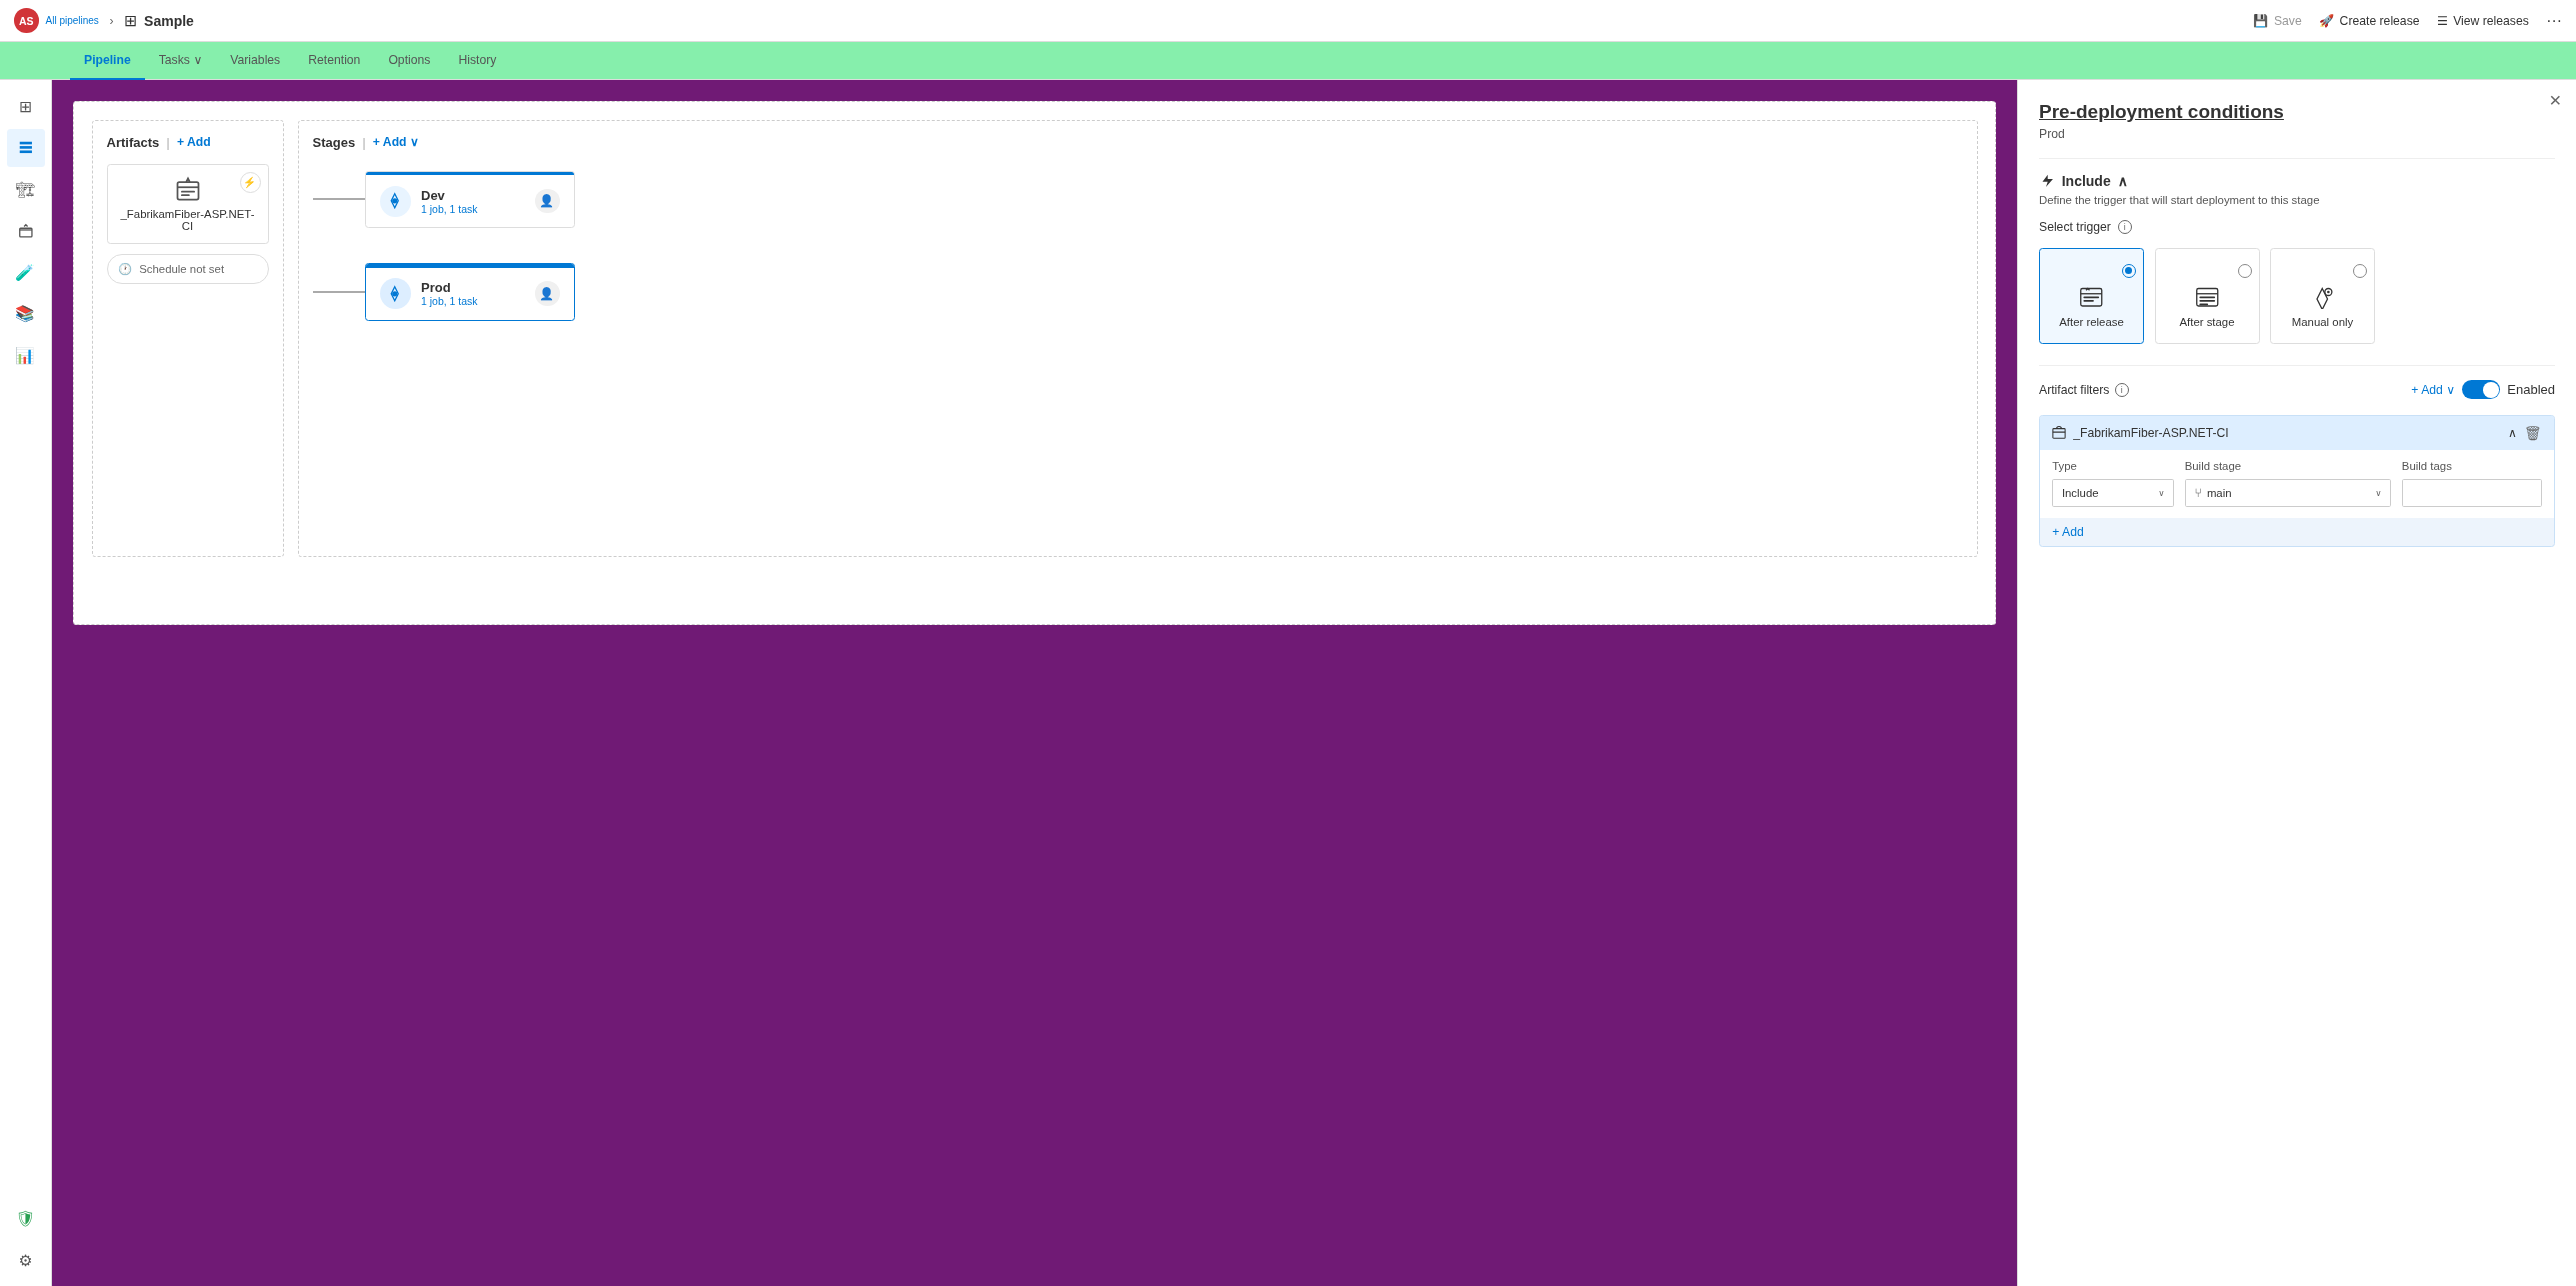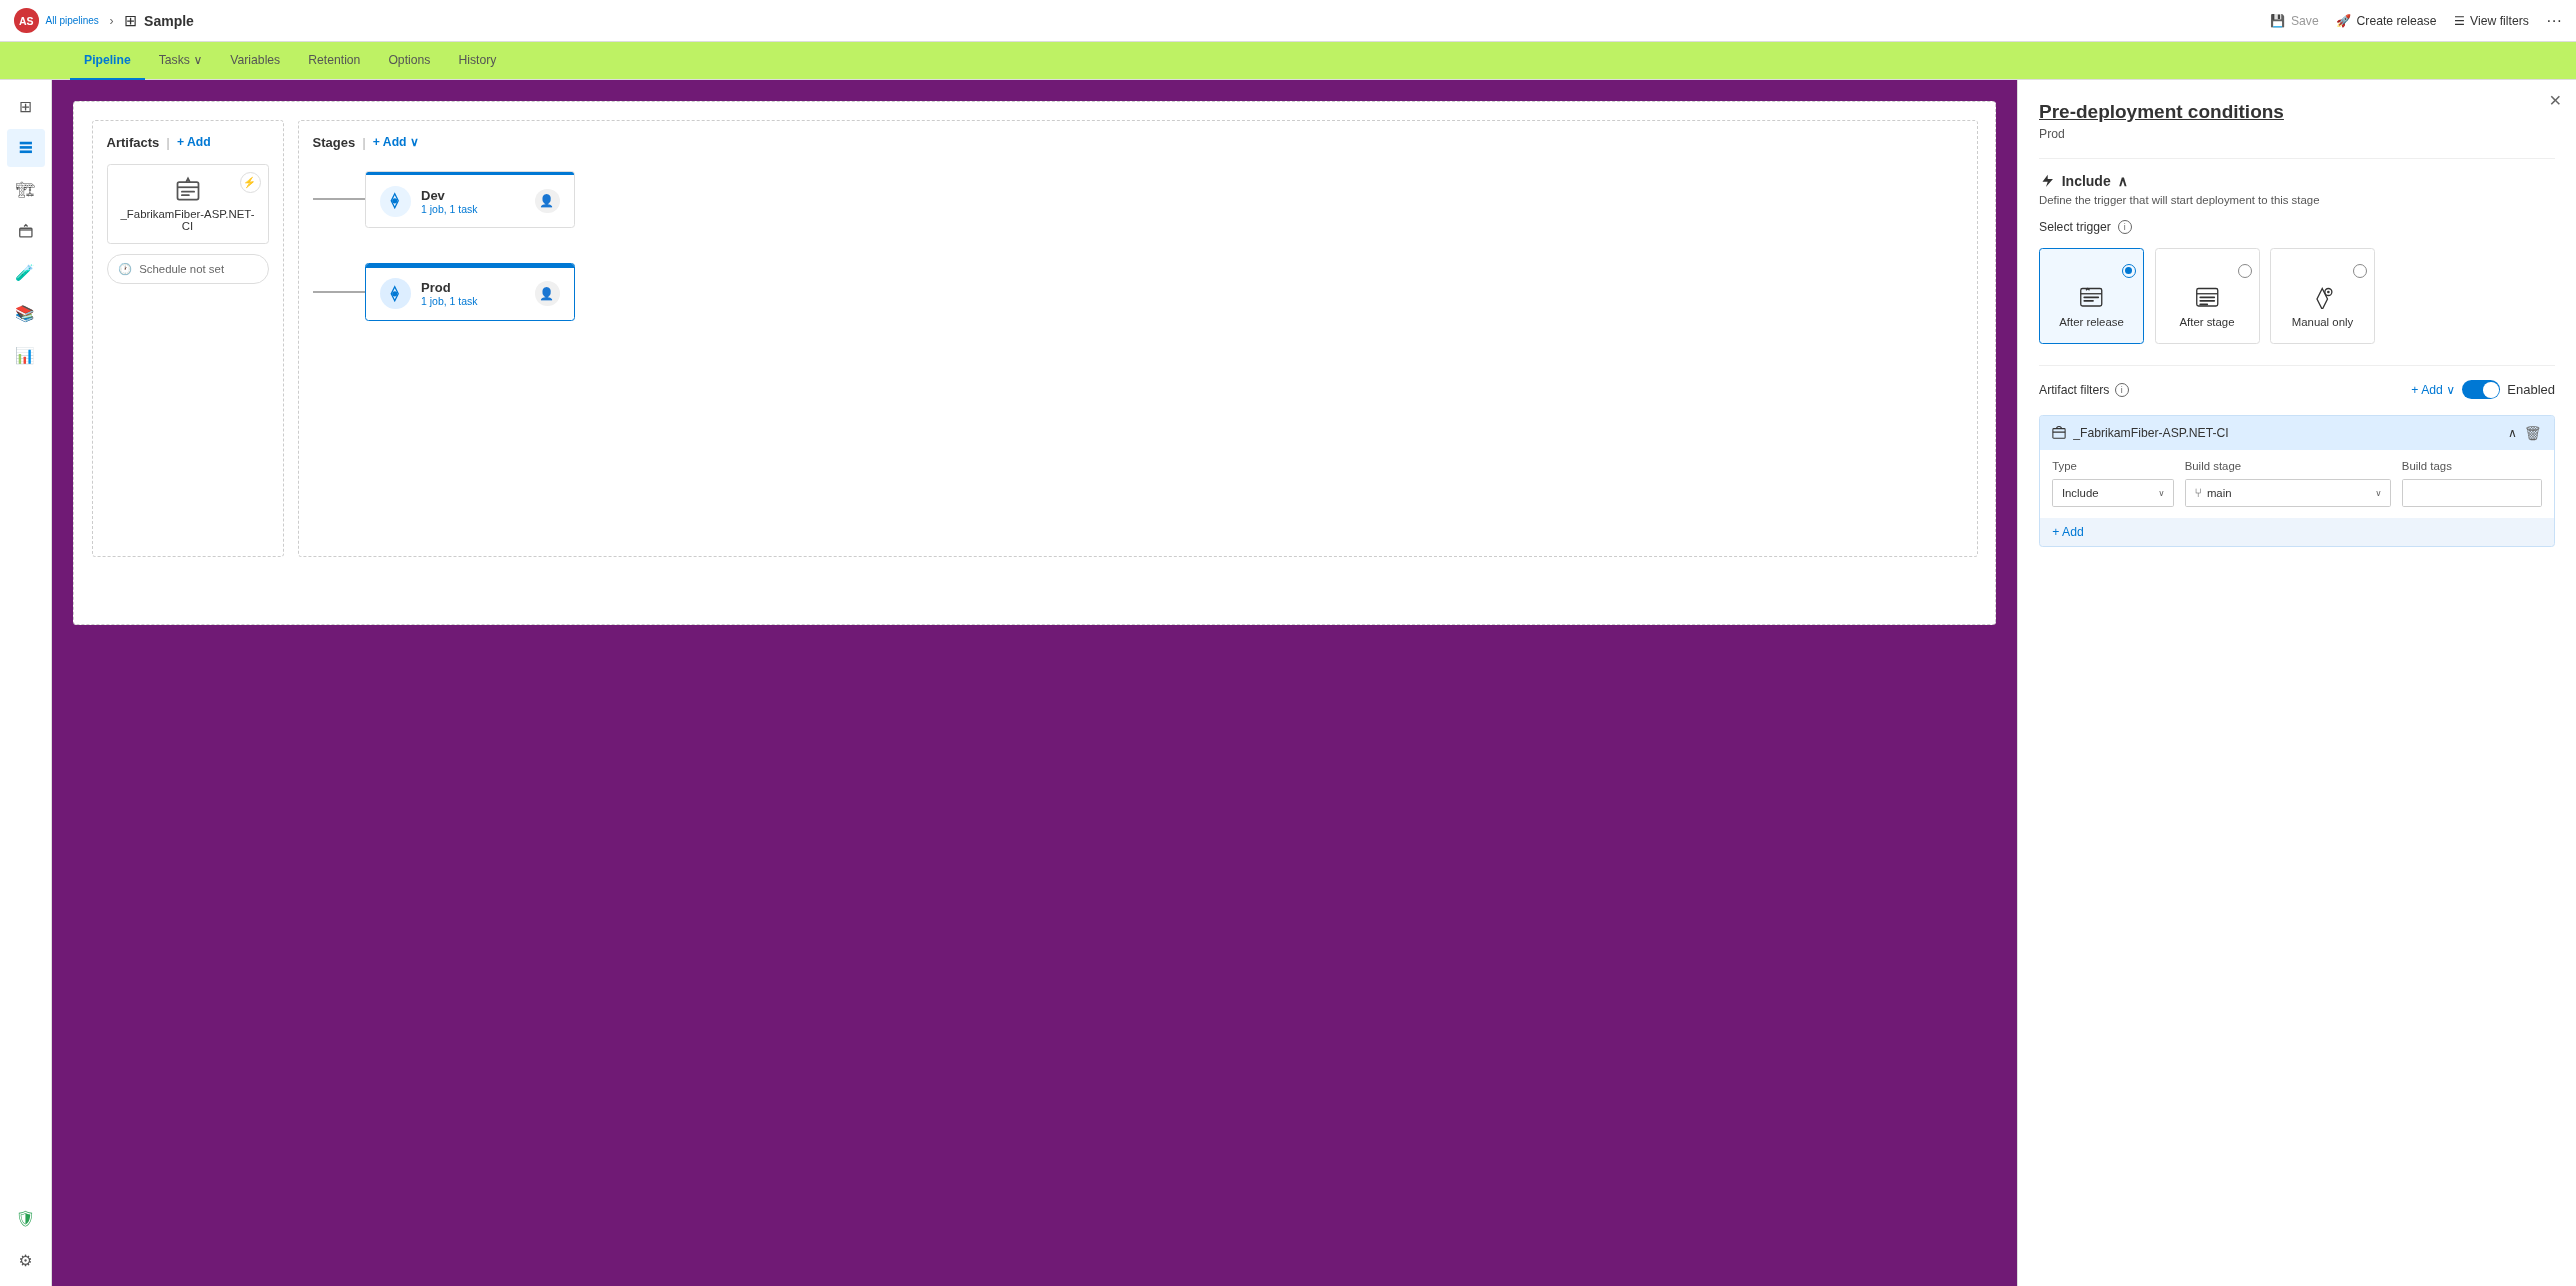--- a/index.html
+++ b/index.html
@@ -12,21 +12,21 @@
     .topbar-pipelines { color: #0078d4; font-size: 10px; cursor: pointer; }
     .topbar-chevron { color: #666; margin: 0 3.5px; }
     .topbar-icon { font-size: 15.7px; color: #333; }
     .topbar-title { font-size: 14px; font-weight: 600; color: #333; }
     .topbar-actions { display: flex; align-items: center; gap: 17.5px; }
     .topbar-action { display: flex; align-items: center; gap: 5.2px; color: #333; cursor: pointer; font-size: 12.2px; }
     .topbar-action.disabled { color: #999; }
     .topbar-more { font-size: 15.7px; color: #333; cursor: pointer; }
 
     
-    .nav-tabs { display: flex; align-items: center; background: #bef264; border-bottom: 0.9px solid #ddd; padding: 0 70px; height: 38px; gap: 0; }
+    .nav-tabs { display: flex; align-items: center; background: #86efac; border-bottom: 0.9px solid #ddd; padding: 0 70px; height: 38px; gap: 0; }
     .nav-tab { padding: 0 14px; height: 38px; display: flex; align-items: center; cursor: pointer; color: #555; font-size: 12.2px; border-bottom: 2.6px solid transparent; gap: 3.5px; }
     .nav-tab.active { color: #0078d4; border-bottom: 2.6px solid #0078d4; font-weight: 600; }
 
     
     .main { display: flex; flex: 1; overflow: hidden; }
 
     
     .sidebar { width: 52px; background: #fff; border-right: 0.9px solid #ddd; display: flex; flex-direction: column; align-items: center; padding: 7px 0; gap: 3.5px; }
     .sidebar-item { width: 38px; height: 38px; display: flex; align-items: center; justify-content: center; border-radius: 3.5px; cursor: pointer; color: #555; font-size: 15.7px; }
     .sidebar-item.active { background: #e8f4ff; color: #0078d4; }
@@ -127,21 +127,21 @@
     <div class="topbar-action disabled">
       <span>💾</span>
       <span>Save</span>
     </div>
     <div class="topbar-action">
       <span>🚀</span>
       <span>Create release</span>
     </div>
     <div class="topbar-action">
       <span>☰</span>
-      <span>View filters</span>
+      <span>View releases</span>
     </div>
     <div class="topbar-more">···</div>
   </div>
 </div>
 
 <div class="nav-tabs">
   <div class="nav-tab active">
     <span>Pipeline</span>
   </div>
   <div class="nav-tab">

